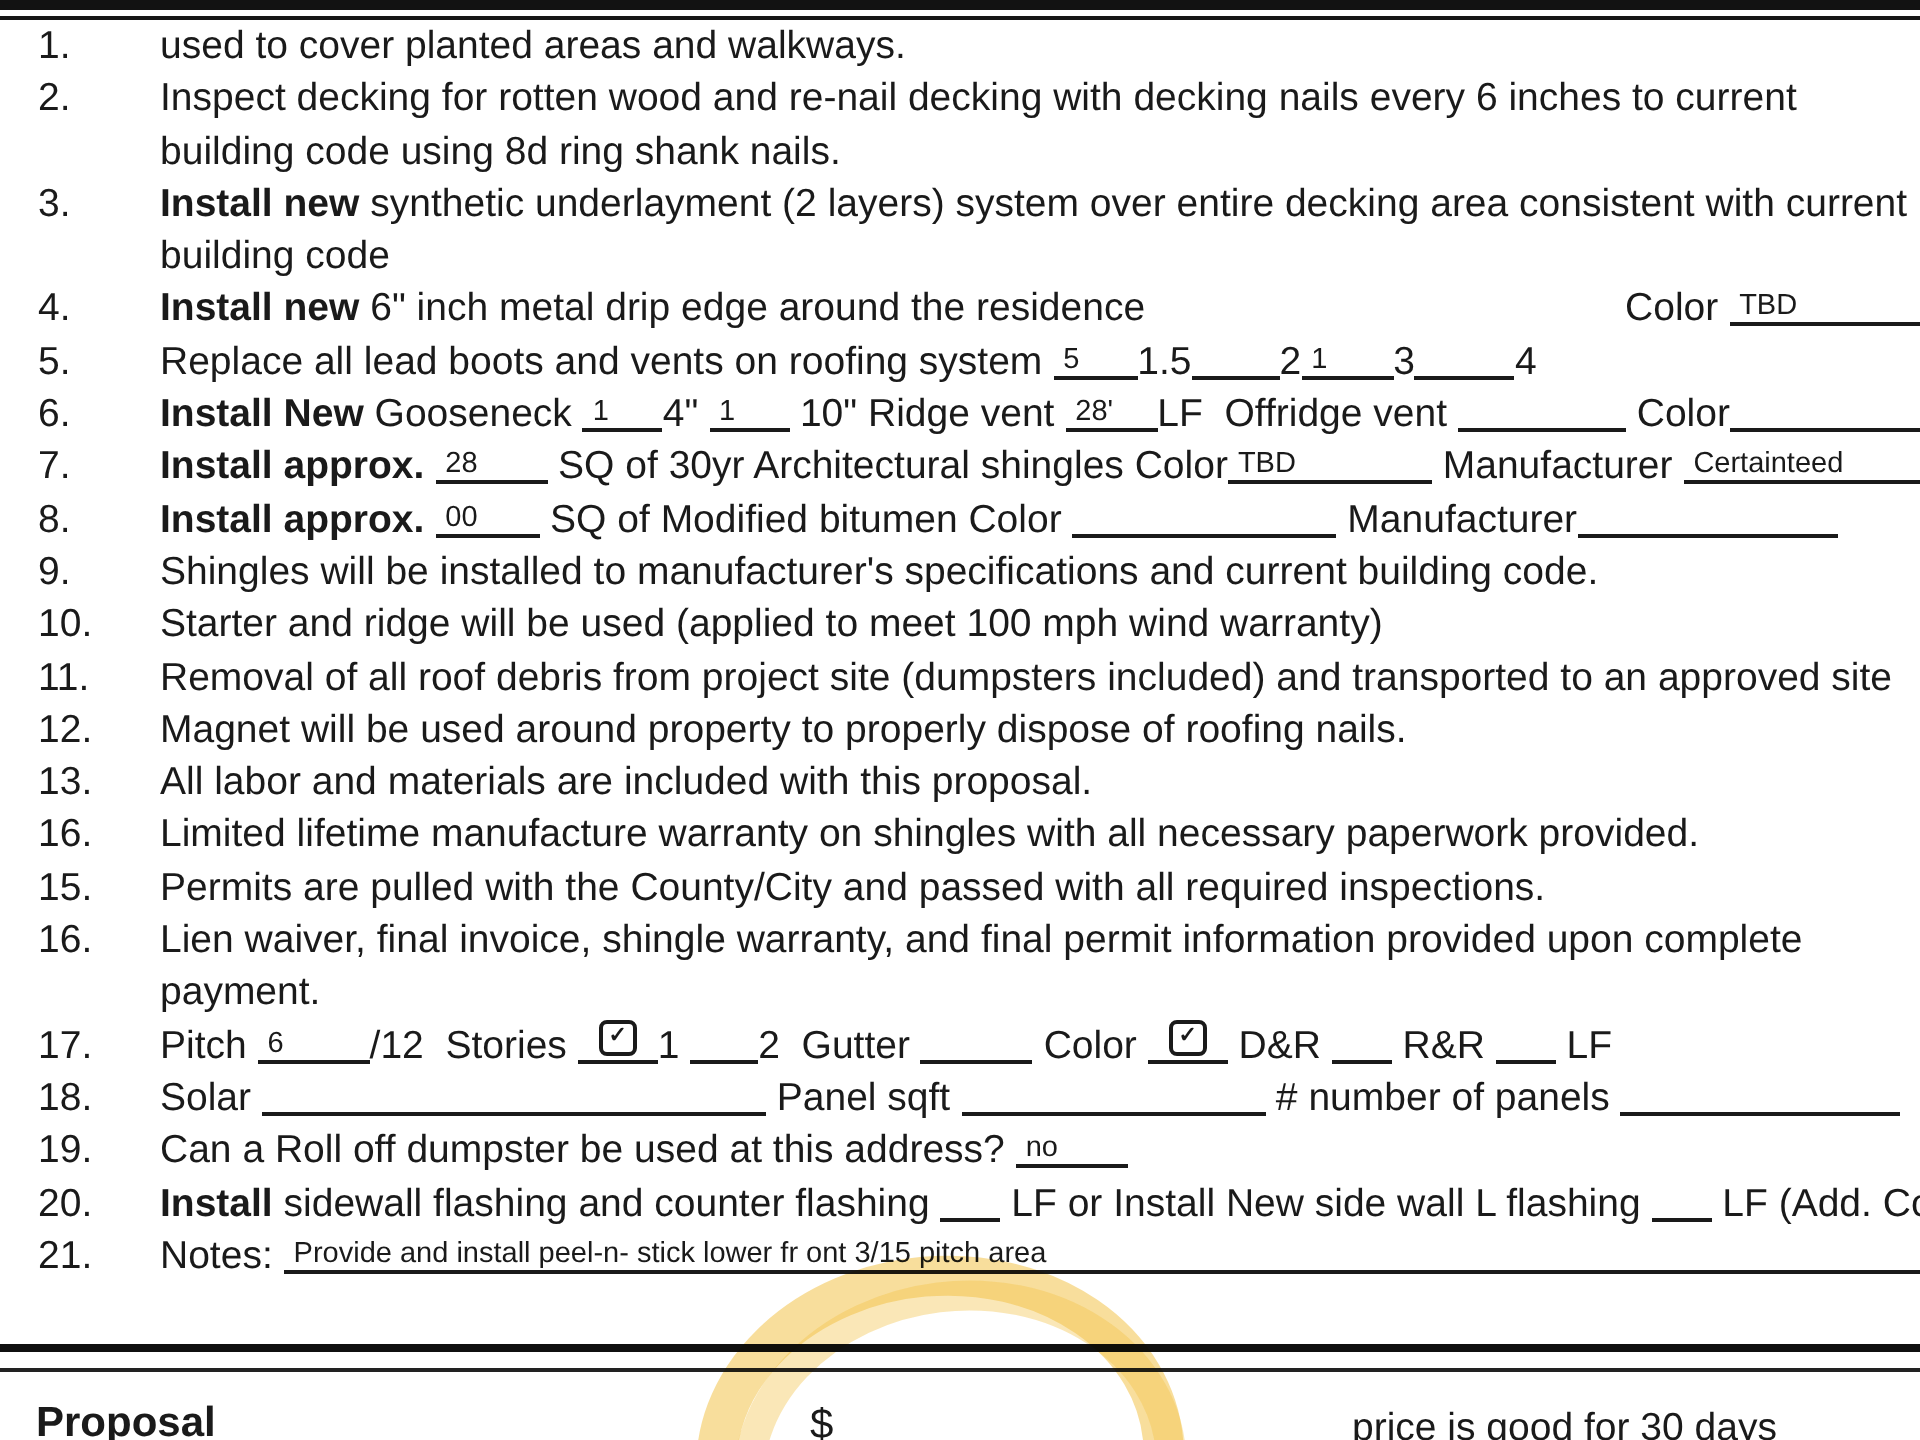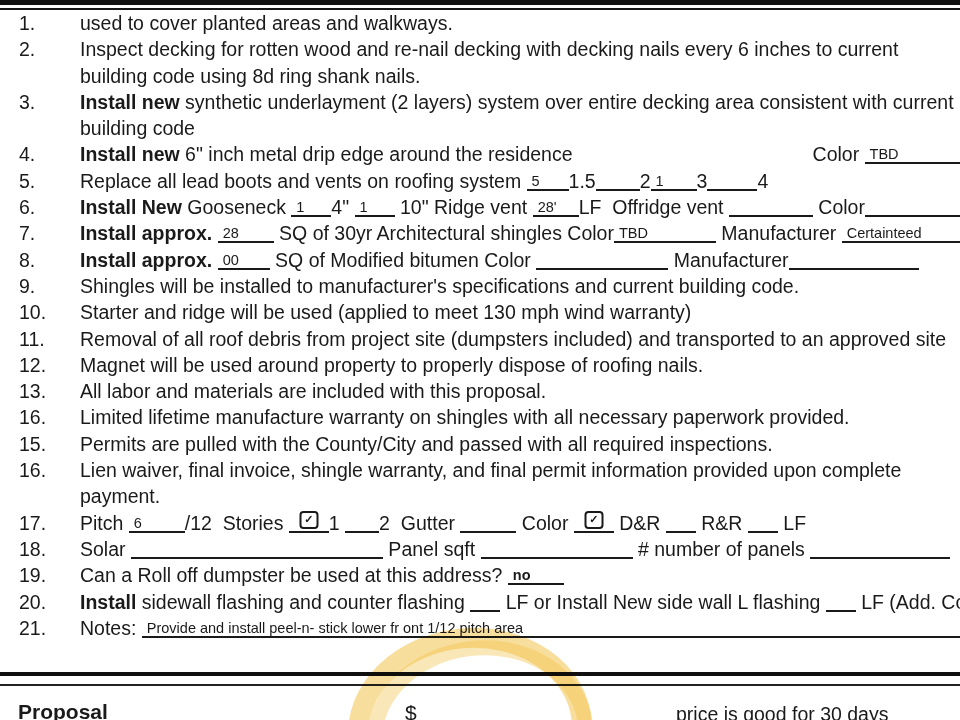--- a/index.html
+++ b/index.html
@@ -104,21 +104,21 @@
     </div>
     <div class="row">
       <div class="num">9.</div>
       <div class="content">
         <div class="line"><span>Shingles will be installed to manufacturer's specifications and current building code.</span></div>
       </div>
     </div>
     <div class="row">
       <div class="num">10.</div>
       <div class="content">
-        <div class="line"><span>Starter and ridge will be used (applied to meet 130 mph wind warranty)</span></div>
+        <div class="line"><span>Starter and ridge will be used (applied to meet 100 mph wind warranty)</span></div>
       </div>
     </div>
     <div class="row">
       <div class="num">11.</div>
       <div class="content">
         <div class="line"><span>Removal of all roof debris from project site (dumpsters included) and transported to an approved site</span></div>
       </div>
     </div>
     <div class="row">
       <div class="num">12.</div>
@@ -159,33 +159,33 @@
     </div>
     <div class="row">
       <div class="num">18.</div>
       <div class="content">
         <div class="line"><span>Solar </span><span class="blank" style="width: 252px;"></span><span> Panel sqft </span><span class="blank" style="width: 152px;"></span><span> # number of panels </span><span class="blank" style="width: 140px;"></span></div>
       </div>
     </div>
     <div class="row">
       <div class="num">19.</div>
       <div class="content">
-        <div class="line"><span>Can a Roll off dumpster be used at this address? </span><span class="blank" style="width: 56px; font-weight: bold;"><span class="val">no</span></span></div>
+        <div class="line"><span>Can a Roll off dumpster be used at this address? </span><span class="blank" style="width: 56px;"><span class="val">no</span></span></div>
       </div>
     </div>
     <div class="row">
       <div class="num">20.</div>
       <div class="content">
         <div class="line"><span class="b">Install</span><span> sidewall flashing and counter flashing </span><span class="blank" style="width: 30px;"></span><span> LF or Install New side wall L flashing </span><span class="blank" style="width: 30px;"></span><span> LF (Add. Cost)</span></div>
       </div>
     </div>
     <div class="row">
       <div class="num">21.</div>
       <div class="content">
-        <div class="line"><span>Notes: </span><span class="blank" style="width: 830px;"><span class="val">Provide and install peel-n- stick lower fr ont 1/12 pitch area</span></span></div>
+        <div class="line"><span>Notes: </span><span class="blank" style="width: 830px;"><span class="val">Provide and install peel-n- stick lower fr ont 3/15 pitch area</span></span></div>
       </div>
     </div>
   </div>
 
 <div class="rule-thick"></div>
 <div class="rule-thin"></div>
 
 <span class="footer-proposal">Proposal</span>
 <span class="footer-dollar">$</span>
 <span class="footer-validity">price is good for 30 days</span>

